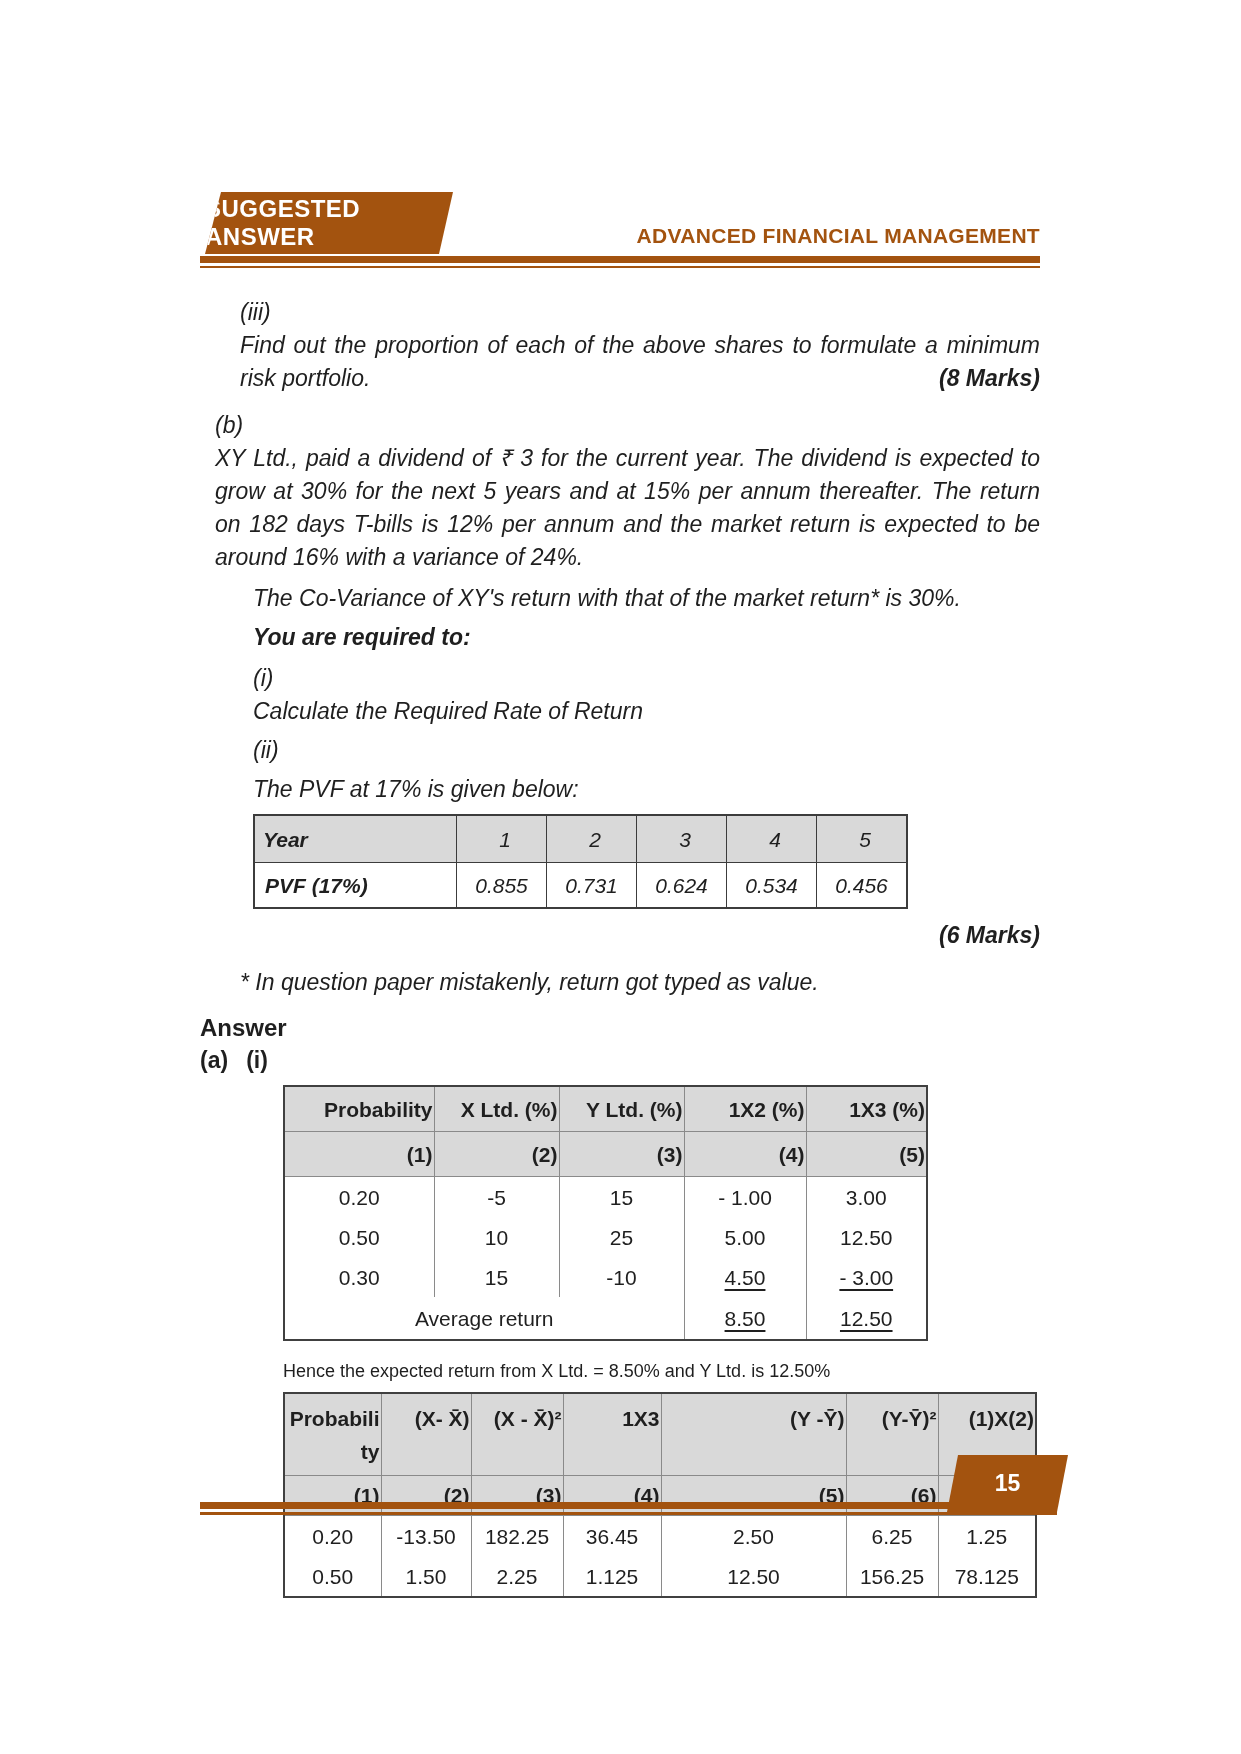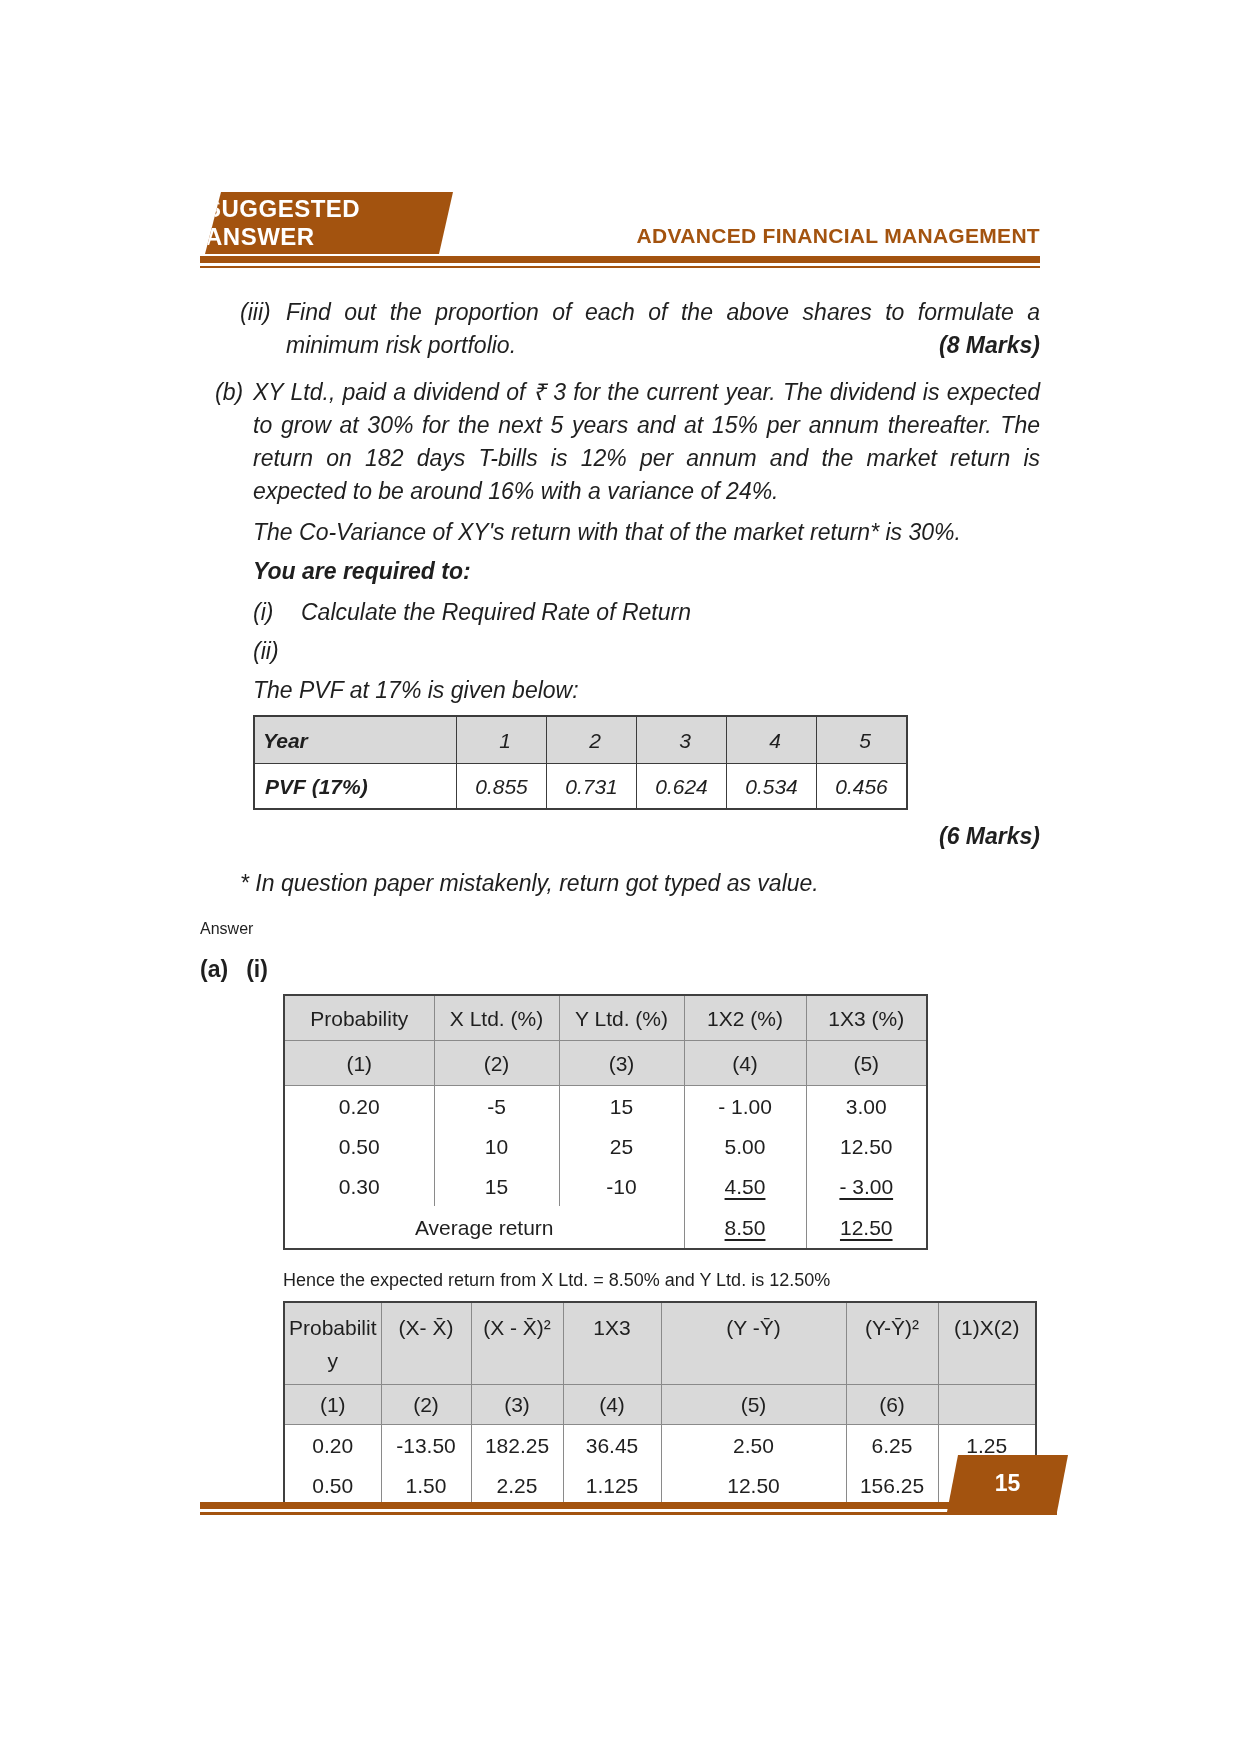--- a/index.html
+++ b/index.html
@@ -26,21 +26,21 @@
   .subject-title{
     position:absolute;right:201px;top:224px;
     color:var(--accent);font-weight:bold;font-size:21px;letter-spacing:.3px;
   }
   .header-rule{position:absolute;left:200px;right:201px;top:256px;}
   .rule-thick{height:7px;background:var(--accent);}
   .rule-thin{height:2px;background:var(--accent);margin-top:3px;}
   
   .content{position:absolute;left:200px;top:296px;width:840px;font-size:23px;line-height:33px;}
   .question{font-style:italic;}
-  .item{display:flex;}
+  .item{display:flex;flex-direction:column;}
   .item .lbl{flex:none;}
   .item .bodytxt{flex:1;text-align:justify;position:relative;}
   .marks{font-weight:bold;}
   .marks-abs{position:absolute;right:0;bottom:0;font-weight:bold;}
   .item-iii{margin-left:40px;margin-bottom:14px;}
   .item-iii .lbl{width:46px;}
   .item-b{margin-left:15px;margin-bottom:8px;}
   .item-b .lbl{width:38px;}
   .indent{margin-left:53px;}
   .cov{margin-bottom:6px;}
@@ -53,26 +53,26 @@
   .pvf-table{margin-left:53px;border:2px solid #3c3c3c;margin-bottom:10px;}
   .pvf-table th,.pvf-table td{border:1px solid #3c3c3c;font-size:21px;}
   .pvf-table .rowhead{width:190px;text-align:left;padding-left:10px;font-weight:bold;}
   .pvf-table .num{width:80px;text-align:center;font-weight:normal;}
   .pvf-table tr.hdr th{background:var(--hdr-gray);height:44px;padding-left:8px;}
   .pvf-table tr.val td{height:42px;}
   .marks6{text-align:right;margin-bottom:14px;}
   .footnote{margin-left:40px;margin-bottom:12px;}
   
   .answer{font-style:normal;}
-  .ans-head{font-weight:normal;font-size:16px;margin-bottom:8px;}
+  .ans-head{font-weight:bold;font-size:24px;}
   .part-lbl{font-weight:bold;font-size:23px;margin-bottom:8px;}
   .part-lbl .gap{display:inline-block;width:18px;}
   .ans-table{margin-left:83px;border:2px solid var(--border-dark);margin-bottom:14px;}
   .ans-table th,.ans-table td{border:1px solid var(--border-mid);font-size:21px;text-align:center;}
-  .ans-table th{background:var(--hdr-gray);font-weight:normal;}
+  .ans-table th{background:var(--hdr-gray);font-weight:bold;text-align:right;}
   .ans-table tbody td{border-top:none;border-bottom:none;}
   .t1 th{height:42px;}
   .t1 td{height:38px;}
   .t1 .avg td{height:40px;}
   .u{text-decoration:underline;text-underline-offset:4px;}
   .hence{margin-left:83px;font-size:18px;margin-bottom:4px;}
   .t2 tr.h1 th{height:72px;vertical-align:top;padding-top:8px;}
   .t2 tr.h2 th{height:38px;vertical-align:middle;padding-top:0;}
   .t2 td{height:38px;}
   .t2 .wrapcell{word-break:break-all;}

